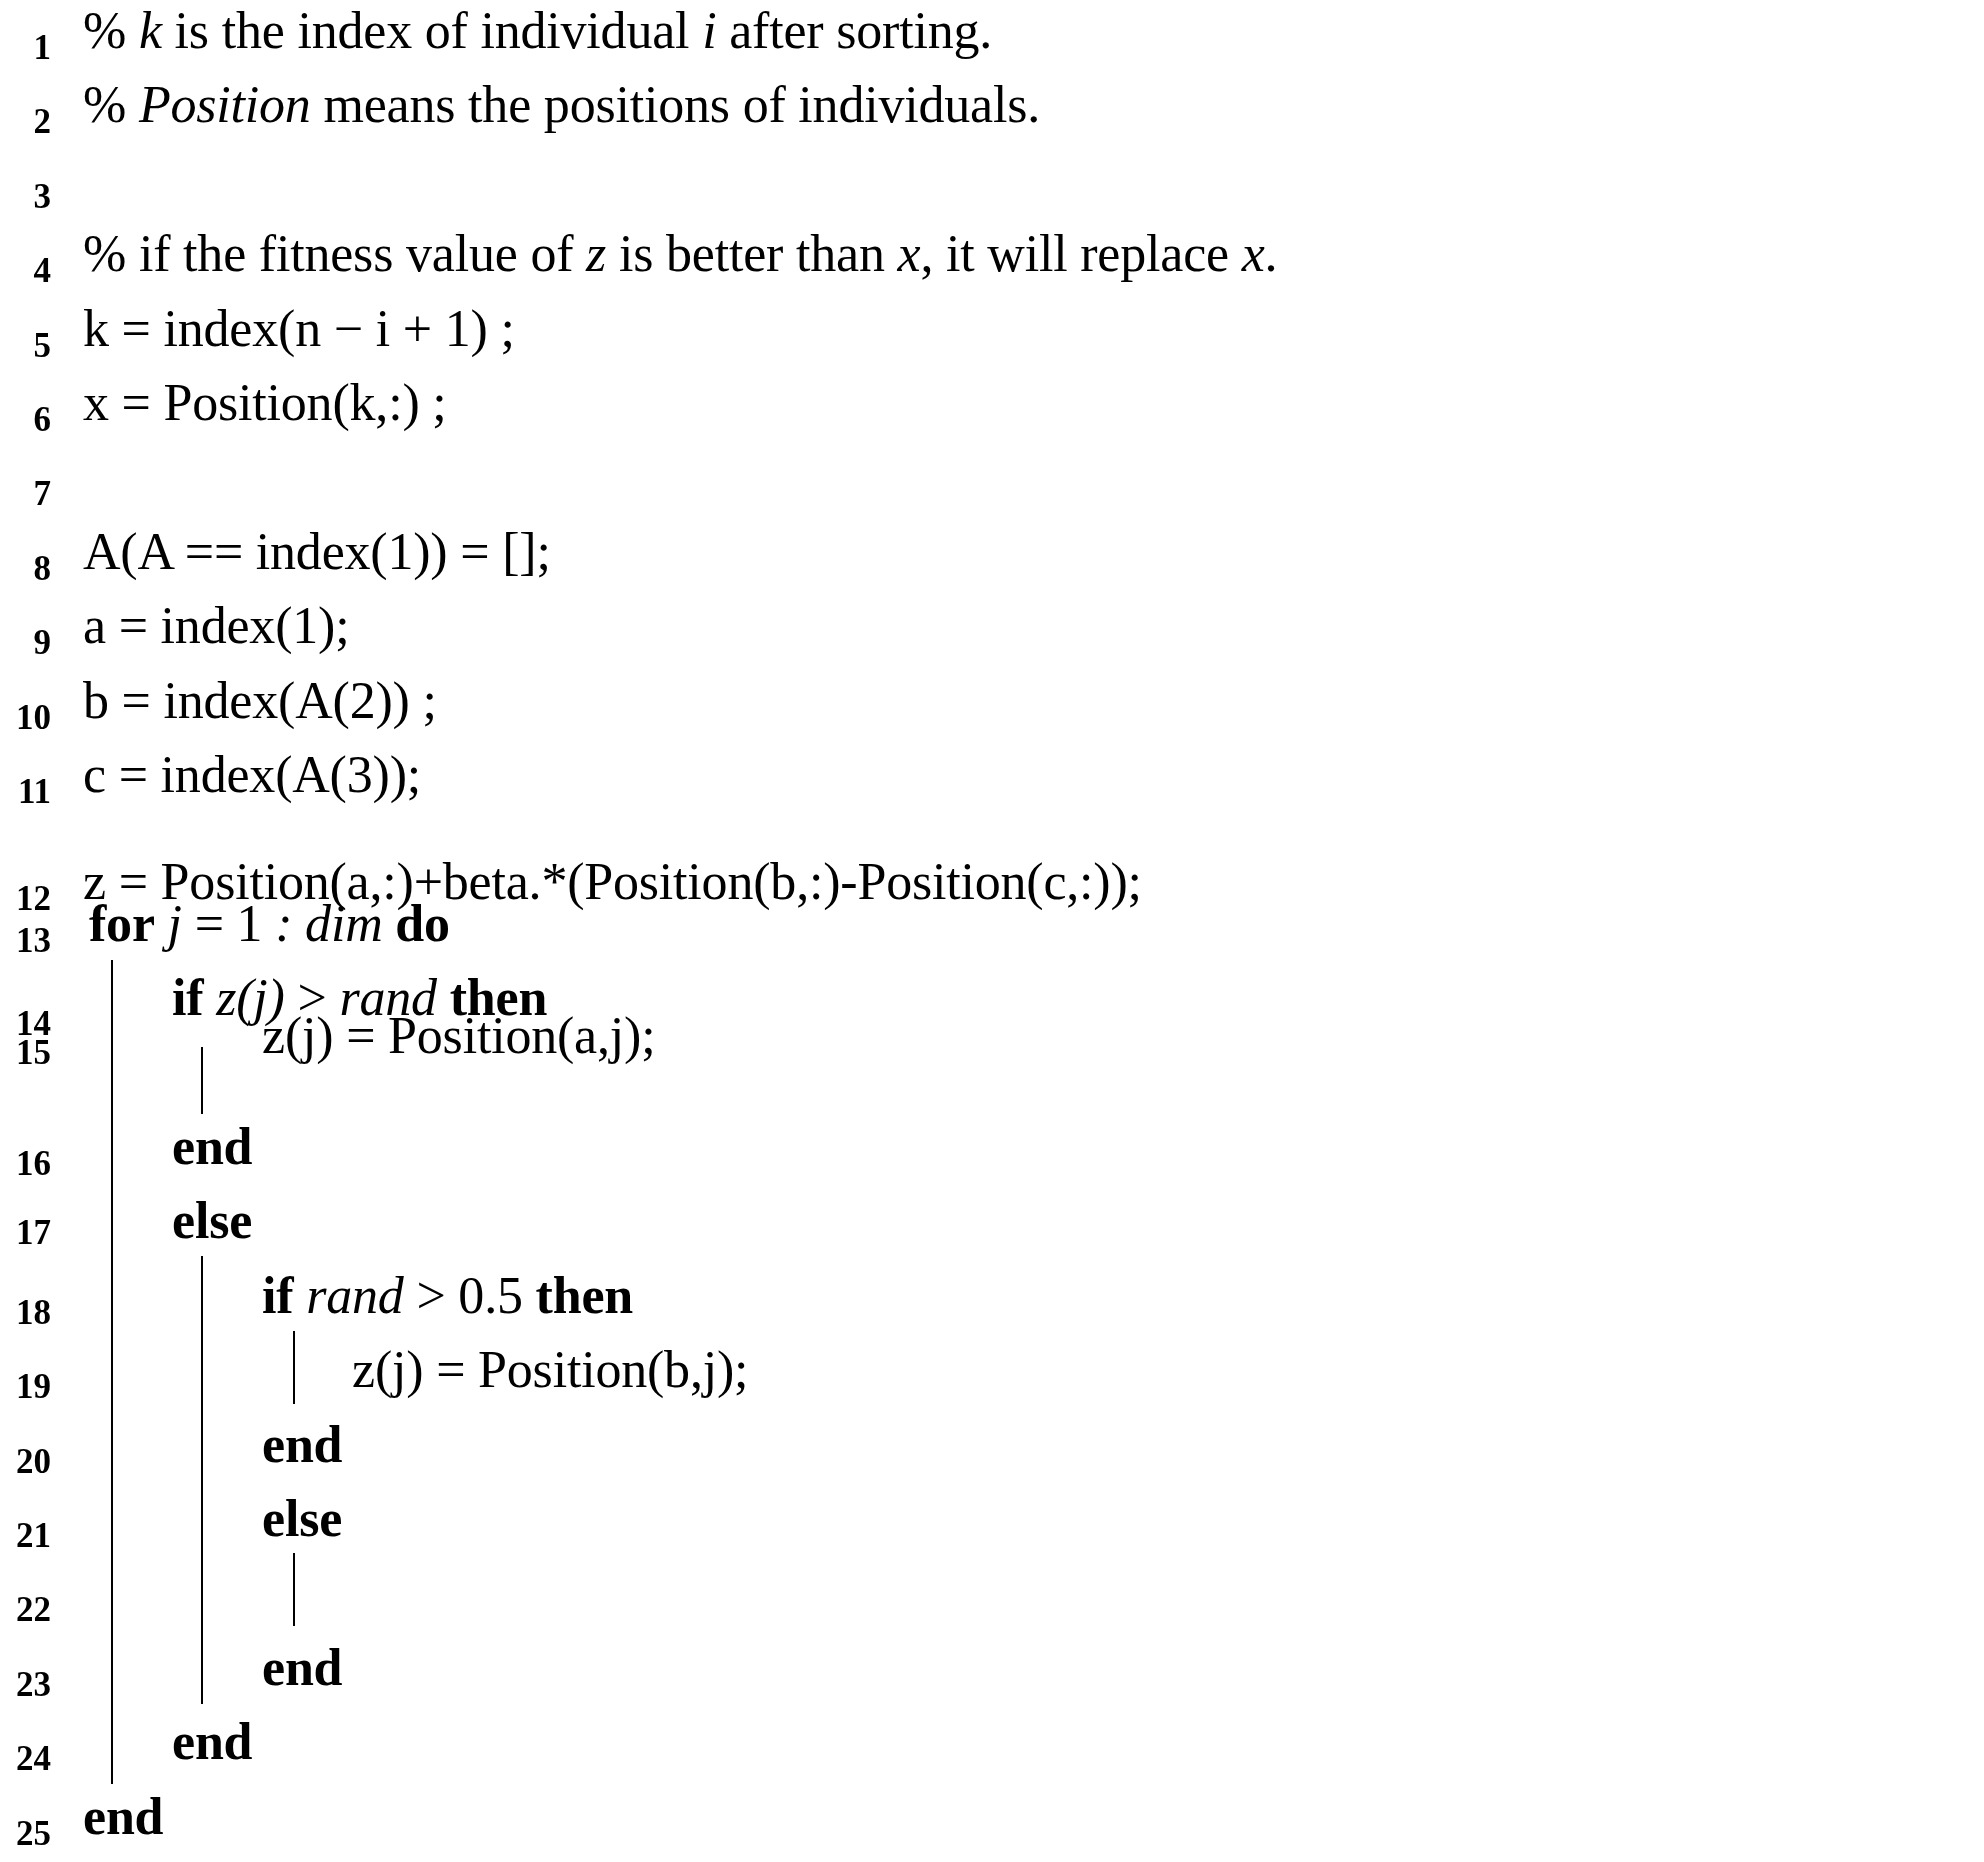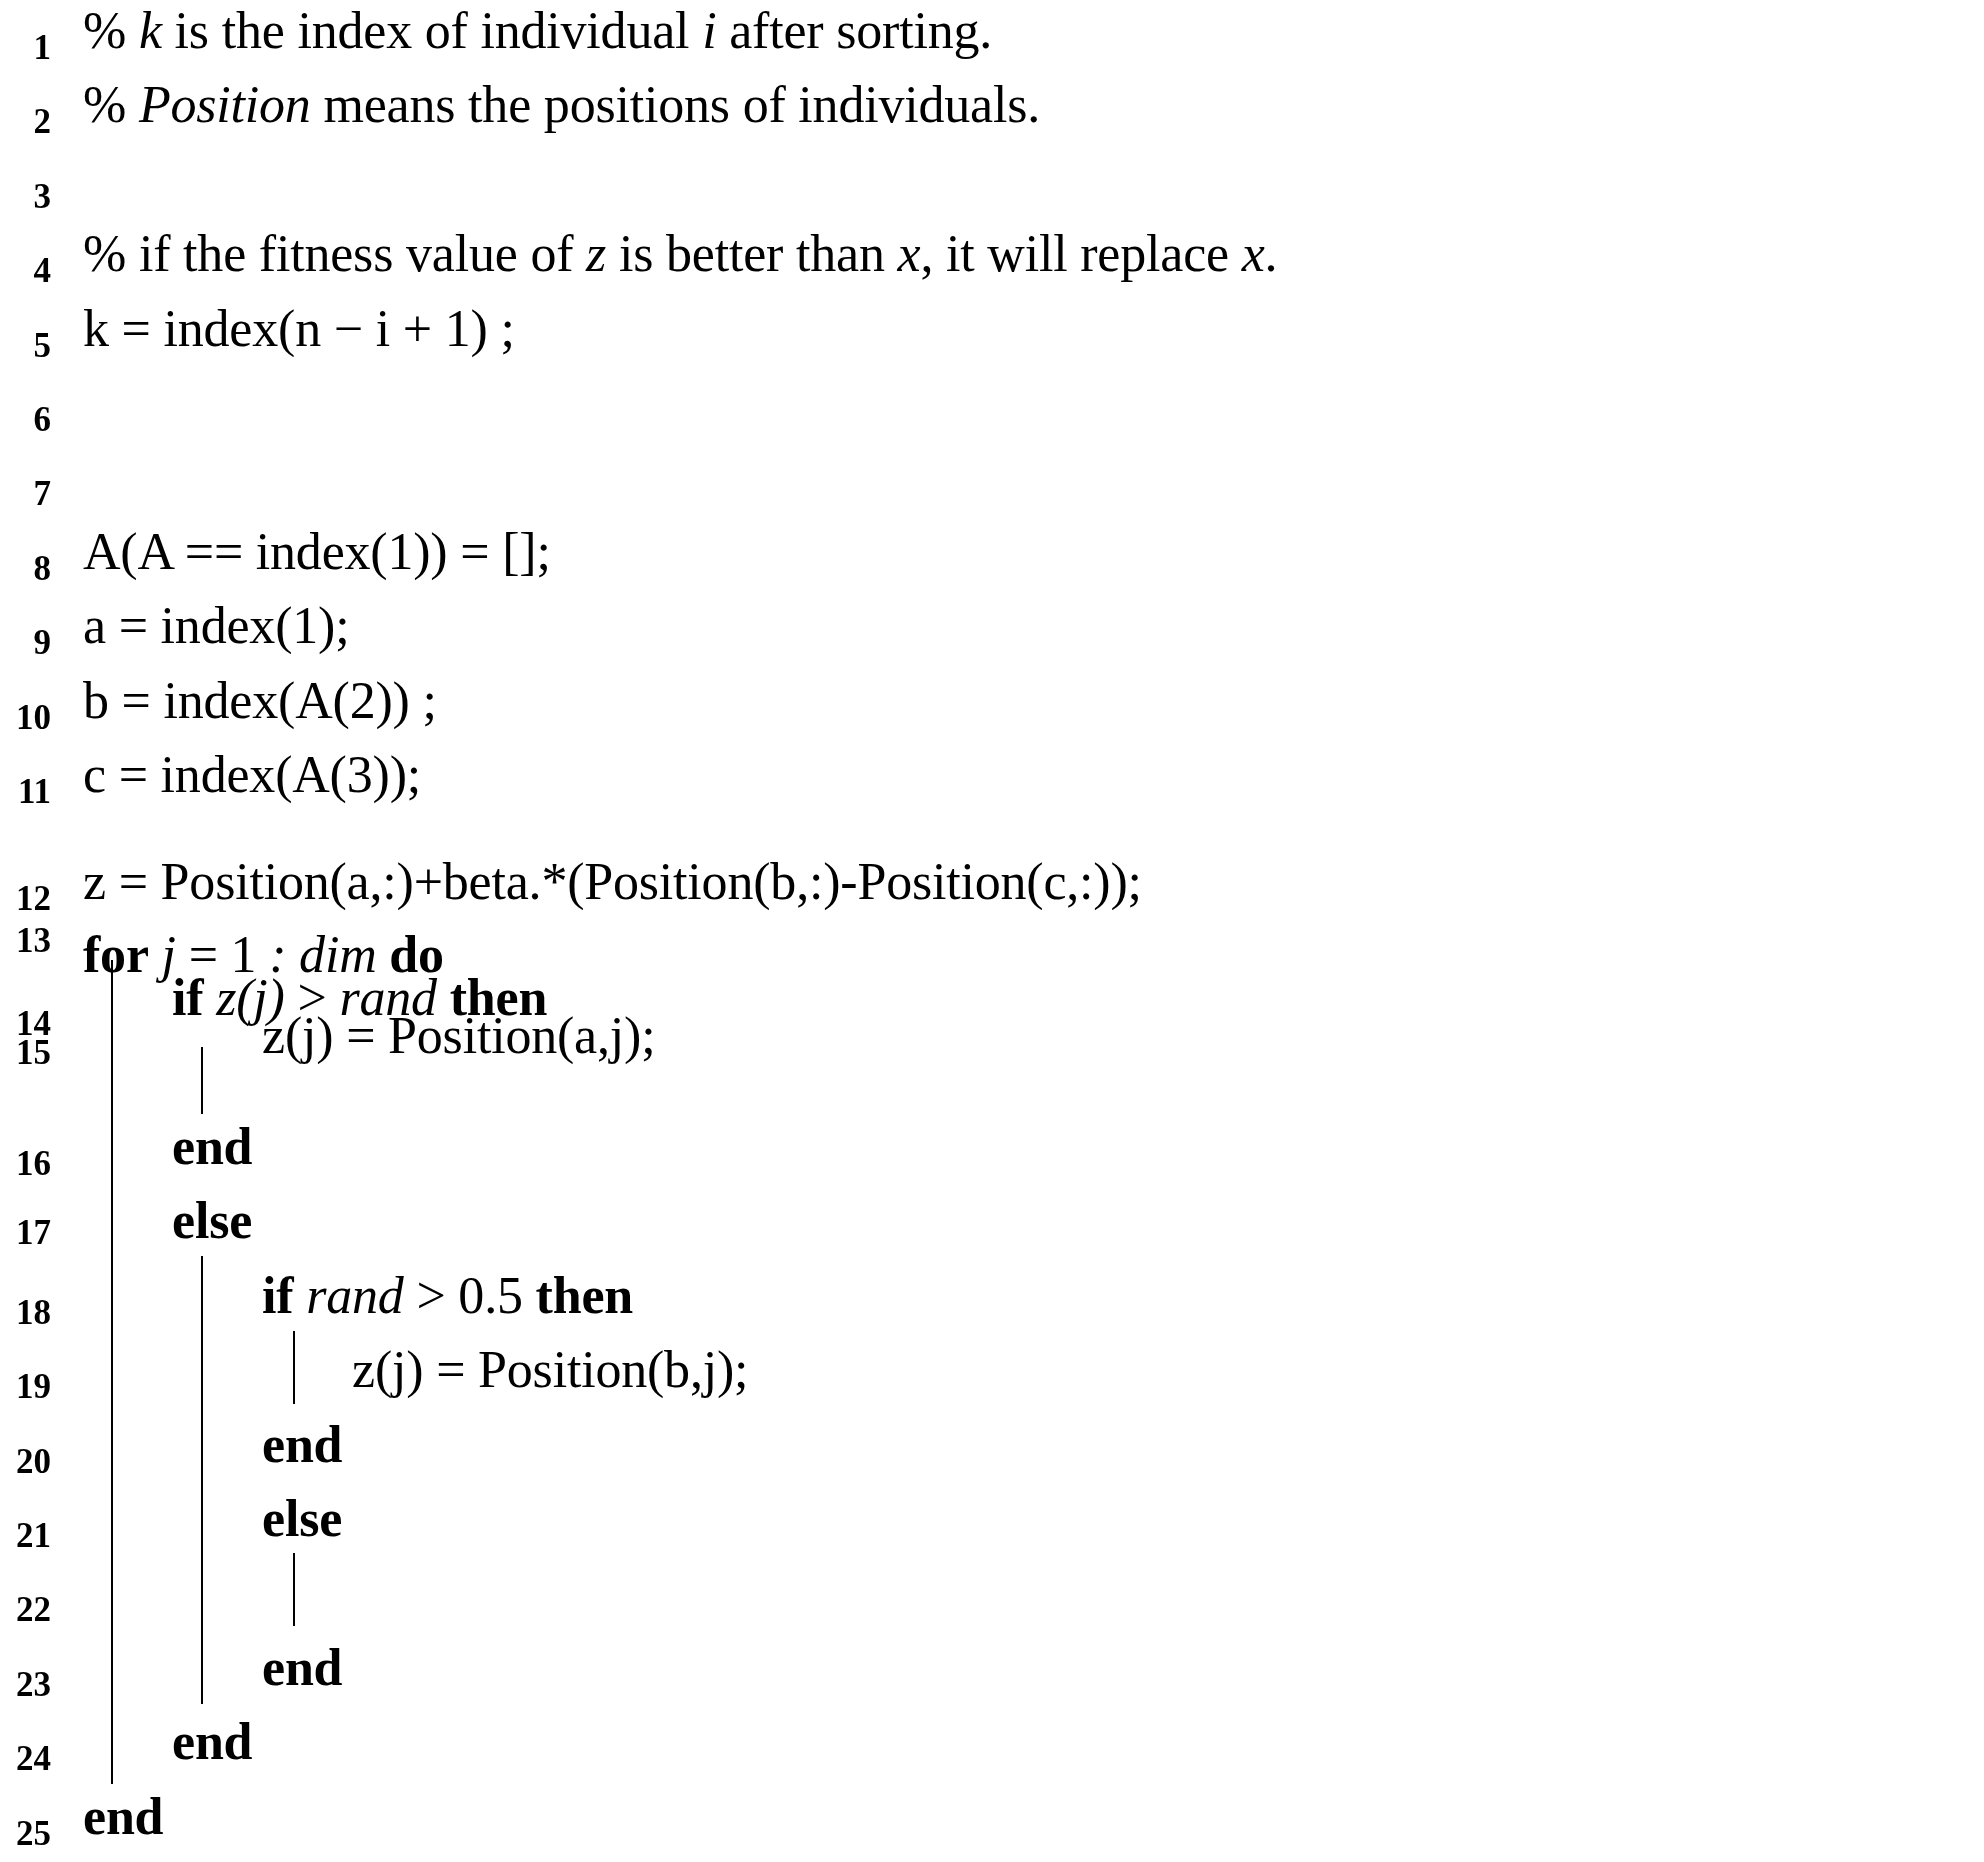--- a/index.html
+++ b/index.html
@@ -30,20 +30,21 @@
     <div class="line" style="top: 223px;">
       <span class="ln" style="top: 27.5px;">4</span>
       <span class="txt" style="left: 83px; top: 1.4px;"><span>% if the fitness value of </span><span class="it">z</span><span> is better than </span><span class="it">x</span><span>, it will replace </span><span class="it">x</span><span>.</span></span>
     </div>
     <div class="line" style="top: 298px;">
       <span class="ln" style="top: 27.5px;">5</span>
       <span class="txt" style="left: 83px; top: 1.4px;"><span>k = index(n − i + 1) ;</span></span>
     </div>
     <div class="line" style="top: 372px;">
       <span class="ln" style="top: 27.5px;">6</span>
+      <span class="txt" style="left: 83px; top: 1.4px;"><span>x = Position(k,:) ;</span></span>
     </div>
     <div class="line" style="top: 446px;">
       <span class="ln" style="top: 27.5px;">7</span>
     </div>
     <div class="line" style="top: 521px;">
       <span class="ln" style="top: 27.5px;">8</span>
       <span class="txt" style="left: 83px; top: 1.4px;"><span>A(A == index(1)) = [];</span></span>
     </div>
     <div class="line" style="top: 595px;">
       <span class="ln" style="top: 27.5px;">9</span>
@@ -56,21 +57,21 @@
     <div class="line" style="top: 744px;">
       <span class="ln" style="top: 27.5px;">11</span>
       <span class="txt" style="left: 83px; top: 1.4px;"><span>c = index(A(3));</span></span>
     </div>
     <div class="line" style="top: 818px; margin-top: 33px;">
       <span class="ln" style="top: 27.5px;">12</span>
       <span class="txt" style="left: 83px; top: 1.4px;"><span>z = Position(a,:)+beta.*(Position(b,:)-Position(c,:));</span></span>
     </div>
     <div class="line" style="top: 893px;">
       <span class="ln" style="top: 27.5px;">13</span>
-      <span class="txt" style="left: 83px; top: 1.4px; margin-top: 31px;"><span class="kw">for</span><span> </span><span class="it">j</span><span> = 1 </span><span class="it">: dim</span><span> </span><span class="kw">do</span></span>
+      <span class="txt" style="left: 89px; top: 1.4px;"><span class="kw">for</span><span> </span><span class="it">j</span><span> = 1 </span><span class="it">: dim</span><span> </span><span class="kw">do</span></span>
     </div>
     <div class="line" style="top: 967px;">
       <span class="ln" style="top: 37px;">14</span>
       <span class="txt" style="left: 172px; top: 1.4px;"><span class="kw">if</span><span> </span><span class="it">z(j)</span><span> &gt; </span><span class="it">rand</span><span> </span><span class="kw">then</span></span>
     </div>
     <div class="line" style="top: 1005px;">
       <span class="ln" style="top: 27.5px;">15</span>
       <span class="txt" style="left: 262px; top: 1.4px;"><span>z(j) = Position(a,j);</span></span>
     </div>
     <div class="line" style="top: 1116px;">

